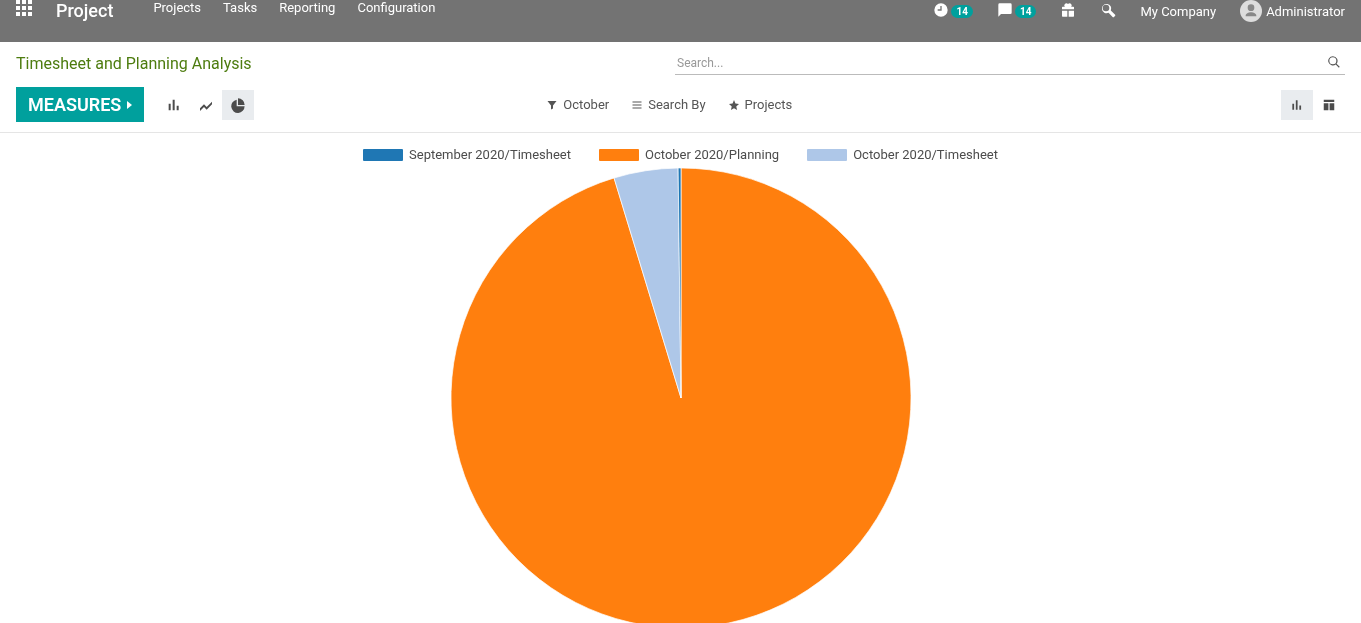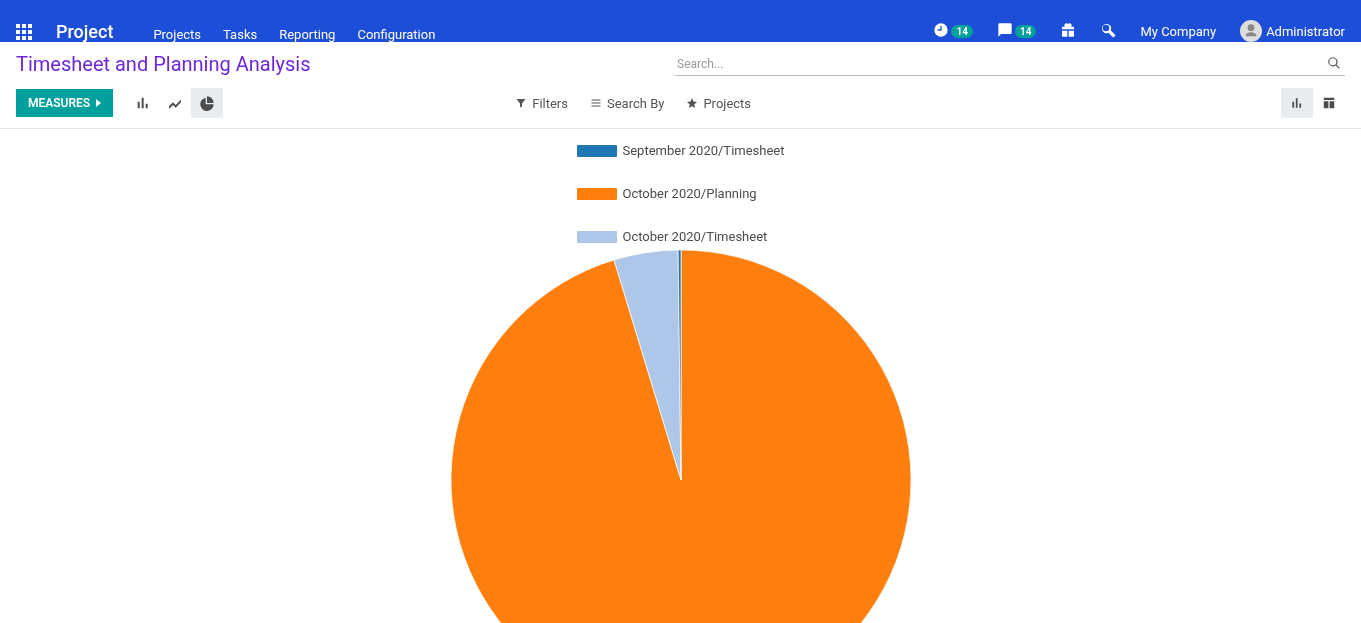--- a/index.html
+++ b/index.html
@@ -1,60 +1,60 @@
 <!DOCTYPE html>
 <html><head>
 <meta charset="utf-8">
 <style>
   * { box-sizing: border-box; margin: 0; padding: 0; font-family: -apple-system, BlinkMacSystemFont, "Segoe UI", Roboto, "Helvetica Neue", Arial, sans-serif; }
   body { width: 1361px; height: 623px; background: #fff; overflow: hidden; }
 
   
-  .navbar { height: 42px; background: #1d4ed8; display: flex; align-items: flex-end; color: #fff; padding: 0 16px; }
+  .navbar { height: 42px; background: #737373; display: flex; align-items: flex-start; color: #fff; padding: 0 16px; }
   .apps-icon { width: 18px; height: 18px; display: grid; grid-template-columns: repeat(3,4px); grid-template-rows: repeat(3,4px); gap: 2px; margin-right: 22px; cursor: pointer; }
   .apps-icon span { background: #fff; display: block; width:4px; height:4px; }
   .brand { font-size: 18px; font-weight: 500; margin-right: 40px; }
   .nav-menu { display: flex; gap: 22px; font-size: 13px; }
   .nav-menu a { color: #fff; text-decoration: none; cursor: pointer; }
   .nav-right { margin-left: auto; display: flex; align-items: center; gap: 24px; font-size: 13px; }
   .badge-wrap { position: relative; display: flex; align-items: center; cursor: pointer; }
   .badge { background: #00A09D; color: #fff; font-size: 10px; font-weight: bold; padding: 1px 5px; border-radius: 8px; margin-left: 2px; }
   .avatar-circle { width: 22px; height: 22px; border-radius: 50%; background: #ddd; display: flex; align-items:center; justify-content:center; margin-right:4px; }
   .avatar-circle svg { width:16px; height:16px; fill:#888; }
   .systray-icon svg { width:16px; height:16px; fill:#fff; }
   .user-wrap { display:flex; align-items:center; cursor:pointer; }
 
   
   .control-panel { padding: 10px 16px 0 16px; border-bottom: 1px solid #e5e5e5; }
   .cp-row1 { display: flex; align-items: center; }
-  .breadcrumb-title { font-size: 20px; color: #6d28d9; font-weight: 400; }
+  .breadcrumb-title { font-size: 16px; color: #4d7c0f; font-weight: 400; }
   .search-area { margin-left: auto; flex: 0 0 670px; position: relative; }
   .search-input { width: 100%; border: none; border-bottom: 1px solid #bbb; font-size: 12px; padding: 4px 24px 4px 2px; outline: none; color:#555; }
   .search-input::placeholder { color:#999; }
   .search-icon { position: absolute; right: 4px; top: 2px; color: #555; }
   .cp-row2 { display: flex; align-items: center; margin-top: 12px; padding-bottom: 10px; }
-  .measures-btn { background: #00A09D; color: #fff; border: none; font-size: 12px; font-weight: 600; padding: 7px 12px; cursor: pointer; display:flex; align-items:center; gap:6px; }
+  .measures-btn { background: #00A09D; color: #fff; border: none; font-size: 18px; font-weight: 600; padding: 7px 12px; cursor: pointer; display:flex; align-items:center; gap:6px; }
   .measures-btn .caret { width:0; height:0; border-top:4px solid transparent; border-bottom:4px solid transparent; border-left:5px solid #fff; }
   .chart-type-group { display: flex; margin-left: 14px; }
   .chart-type-btn { width: 32px; height: 30px; display:flex; align-items:center; justify-content:center; background: transparent; border: none; cursor: pointer; color:#4c4c4c; }
   .chart-type-btn.active { background: #e9ecef; }
   .chart-type-btn svg { width:16px; height:16px; fill:#4c4c4c; }
 
   .filter-bar { display: flex; gap: 22px; margin-left: 292px; font-size: 13px; color: #555; }
   .filter-item { display:flex; align-items:center; gap:5px; cursor:pointer; }
   .filter-item svg { width:12px; height:12px; fill:#555; }
 
   .view-switch { margin-left: auto; display:flex; }
   .view-btn { width:32px; height:30px; display:flex; align-items:center; justify-content:center; border:none; background:transparent; cursor:pointer; }
   .view-btn.active { background:#e9ecef; }
   .view-btn svg { width:14px; height:14px; fill:#4c4c4c; }
 
   
   .chart-area { padding: 14px 0 0 0; display:flex; flex-direction:column; align-items:center; }
-  .legend { display:flex; gap:28px; font-size:13px; color:#4c4c4c; margin-bottom:6px;flex-direction:column; }
+  .legend { display:flex; gap:28px; font-size:13px; color:#4c4c4c; margin-bottom:6px; }
   .legend-item { display:flex; align-items:center; gap:6px; cursor:pointer; }
   .legend-swatch { width:40px; height:12px; border-radius:1px; }
   .pie-wrap { width:460px; height:460px; }
 </style>
 </head>
 <body>
 
 <div class="navbar">
   <div class="apps-icon">
     <span></span>
@@ -135,21 +135,21 @@
           <svg viewBox="0 0 24 24">
             <path d="M12 2v10h10A10 10 0 0 0 12 2zm-2 2.1A10 10 0 1 0 21.9 14H10V4.1z"></path>
           </svg>
         </button>
     </div>
     <div class="filter-bar">
       <div class="filter-item">
         <svg viewBox="0 0 24 24">
             <path d="M3 4h18l-7 9v6l-4 2v-8L3 4z"></path>
           </svg>
-        <span>Filters</span>
+        <span>October</span>
       </div>
       <div class="filter-item">
         <svg viewBox="0 0 24 24">
             <path d="M3 5h18v2H3V5zm0 6h18v2H3v-2zm0 6h18v2H3v-2z"></path>
           </svg>
         <span>Search By</span>
       </div>
       <div class="filter-item">
         <svg viewBox="0 0 24 24">
             <path d="M12 2l2.9 6.9L22 10l-5.5 4.8L18.2 22 12 18.3 5.8 22l1.7-7.2L2 10l7.1-1.1L12 2z"></path>

